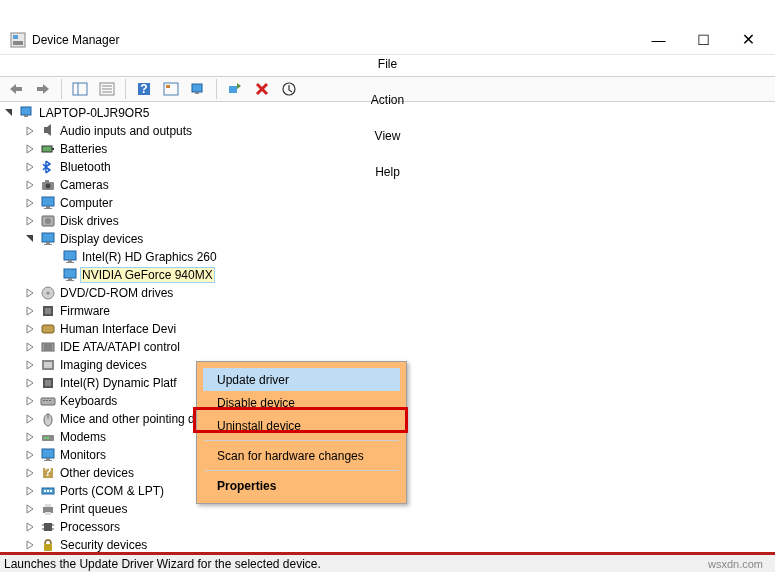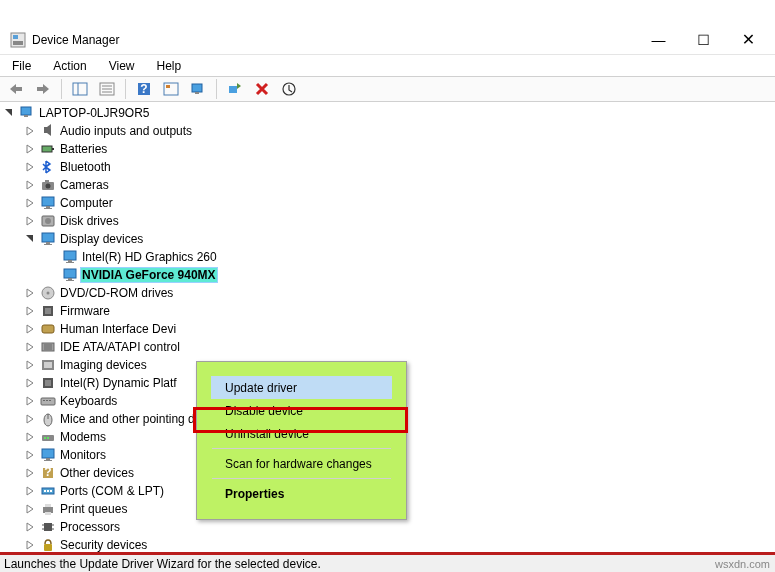--- a/index.html
+++ b/index.html
@@ -4,51 +4,51 @@
 <style>
 * { margin: 0; padding: 0; box-sizing: border-box; font-family: "Segoe UI", Tahoma, sans-serif; font-size: 12px; }
 body { background: #fff; width: 775px; height: 572px; overflow: hidden; position: relative; }
 
 .titlebar { height: 30px; display: flex; align-items: center; padding: 0 4px; border-bottom: 1px solid #e5e5e5; margin-top: 25px; }
 .titlebar .app-icon { width: 16px; height: 16px; margin: 0 6px; }
 .titlebar .title { flex: 1; font-size: 12px; }
 .win-btn { width: 45px; height: 28px; display: flex; align-items: center; justify-content: center; font-size: 14px; cursor: default; }
 .win-btn.close { font-size: 16px; }
 
-.menubar { height: 21px; display: flex; align-items: center; padding: 0 4px; gap: 6px; }
+.menubar { height: 21px; display: flex; align-items: center; padding: 0 4px; gap: 18px; flex-direction: column; }
 .menubar .menu-item { padding: 2px 8px; cursor: default; }
 
 .toolbar { height: 26px; display: flex; align-items: center; padding: 2px 4px; gap: 3px; border-top: 1px solid #d0d0d0; border-bottom: 1px solid #d0d0d0; background: #fafafa; }
 .toolbar .tbtn { width: 24px; height: 22px; display: flex; align-items: center; justify-content: center; border: 1px solid transparent; }
 .toolbar .sep { width: 1px; height: 20px; background: #d0d0d0; margin: 0 3px; }
 
 .content { position: relative; height: calc(572px - 30px - 21px - 26px - 20px); overflow: hidden; }
 .tree { padding: 2px 0; overflow-y: scroll; height: 100%; }
 .tree::-webkit-scrollbar { width: 17px; }
 .tree::-webkit-scrollbar-track { background: #f0f0f0; }
 .tree::-webkit-scrollbar-thumb { background: #c0c0c0; border: 1px solid #a0a0a0;}
 .node { display: flex; align-items: center; height: 18px; padding-left: 4px; white-space: nowrap; }
 .node .arrow { width: 16px; height: 16px; display: inline-flex; align-items: center; justify-content: center; color: #6b6b6b; font-size: 10px; cursor: default;}
 .node .arrow.open { color: #404040; }
 .node .ico { width: 16px; height: 16px; display: inline-flex; align-items: center; justify-content: center; margin: 0 2px; }
 .node .label { padding: 0 2px; }
-.node.selected .label { background: #5eead4; border: 1px solid #99d1ff; padding: 0 1px; font-weight: bold; }
+.node.selected .label { background: #fef9c3; border: 1px solid #99d1ff; padding: 0 1px; }
 .node.depth-0 { padding-left: 1px; }
 .node.depth-1 { padding-left: 22px; }
 .node.depth-2 { padding-left: 44px; }
 
-.context-menu { position: absolute; left: 196px; top: 259px; width: 211px; background: #bef264; border: 1px solid #a0a0a0; box-shadow: 2px 2px 4px rgba(0,0,0,.3); padding: 14px; z-index: 10; }
+.context-menu { position: absolute; left: 196px; top: 259px; width: 211px; background: #fdba74; border: 1px solid #a0a0a0; box-shadow: 2px 2px 4px rgba(0,0,0,.3); padding: 6px; z-index: 10; }
 .context-menu .cm-item { height: 23px; display: flex; align-items: center; padding-left: 14px; }
 .context-menu .cm-item.highlight { background: #bfdcf5; }
 .context-menu .cm-item.bold { font-weight: bold; }
 .context-menu .cm-sep { height: 1px; background: #d0d0d0; margin: 3px 1px; }
 .highlight-box { position: absolute; border: 3px solid #d40000; pointer-events: none; z-index: 11; }
 
 .statusbar { position: absolute; bottom: 0; left: 0; right: 0; height: 20px; background: #f0f0f0; border-top: 3px solid #b91c1c; display: flex; align-items: center; padding: 0 4px; font-size: 12px;}
-.watermark { position: absolute; bottom: 2px; right: 5px; font-size: 11px; color: #888; z-index: 5; margin-top: 36px;}
+.watermark { position: absolute; bottom: 2px; right: 12px; font-size: 11px; color: #888; z-index: 5; margin-top: 36px;}
 </style>
 </head>
 <body>
 
 <div class="titlebar">
   <span class="app-icon">
     <svg width="16" height="16">
         <rect x="1" y="1" width="14" height="14" fill="#e8e8e8" stroke="#888"></rect>
         <rect x="3" y="3" width="5" height="4" fill="#5aa0d8"></rect>
         <rect x="3" y="9" width="10" height="4" fill="#888"></rect>

